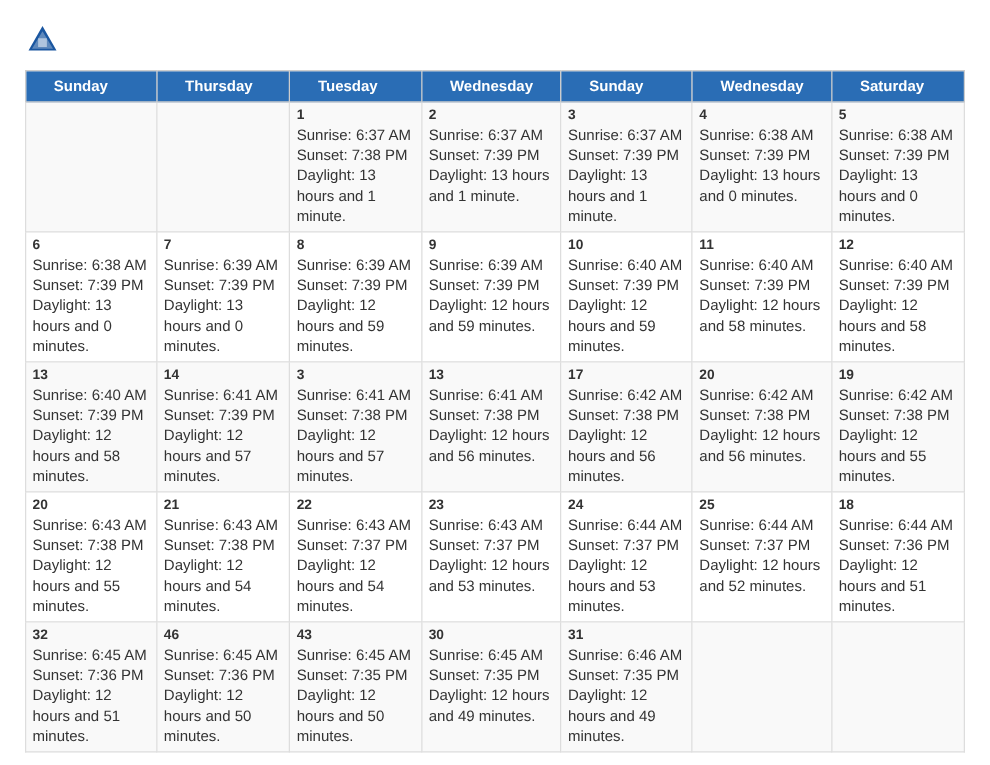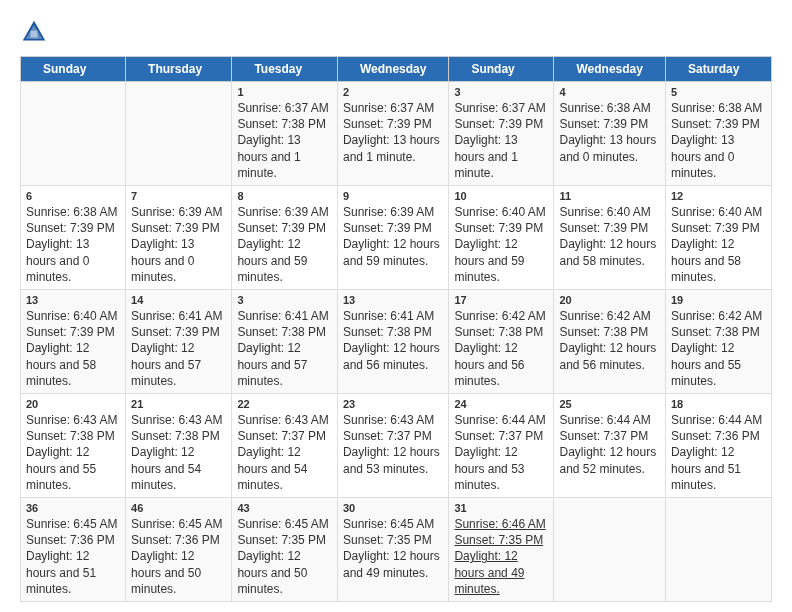--- a/index.html
+++ b/index.html
@@ -221,33 +221,33 @@
 Sunset: 7:37 PM
 Daylight: 12 hours and 53 minutes.</span></td>
           <td><span class="day-num">25</span><span class="day-info" style="white-space: pre-line;">Sunrise: 6:44 AM
 Sunset: 7:37 PM
 Daylight: 12 hours and 52 minutes.</span></td>
           <td><span class="day-num">18</span><span class="day-info" style="white-space: pre-line;">Sunrise: 6:44 AM
 Sunset: 7:36 PM
 Daylight: 12 hours and 51 minutes.</span></td>
         </tr>
         <tr>
-          <td><span class="day-num">36</span><span class="day-info" style="white-space: pre-line;">Sunrise: 6:45 AM
+          <td><span class="day-num">32</span><span class="day-info" style="white-space: pre-line;">Sunrise: 6:45 AM
 Sunset: 7:36 PM
 Daylight: 12 hours and 51 minutes.</span></td>
           <td><span class="day-num">46</span><span class="day-info" style="white-space: pre-line;">Sunrise: 6:45 AM
 Sunset: 7:36 PM
 Daylight: 12 hours and 50 minutes.</span></td>
           <td><span class="day-num">43</span><span class="day-info" style="white-space: pre-line;">Sunrise: 6:45 AM
 Sunset: 7:35 PM
 Daylight: 12 hours and 50 minutes.</span></td>
           <td><span class="day-num">30</span><span class="day-info" style="white-space: pre-line;">Sunrise: 6:45 AM
 Sunset: 7:35 PM
 Daylight: 12 hours and 49 minutes.</span></td>
-          <td><span class="day-num">31</span><span class="day-info" style="white-space: pre-line; text-decoration: underline;">Sunrise: 6:46 AM
+          <td><span class="day-num">31</span><span class="day-info" style="white-space: pre-line;">Sunrise: 6:46 AM
 Sunset: 7:35 PM
 Daylight: 12 hours and 49 minutes.</span></td>
           <td class="empty"></td>
           <td class="empty"></td>
         </tr>
       </tbody>
   </table>
 </div>
 
 </body></html>

